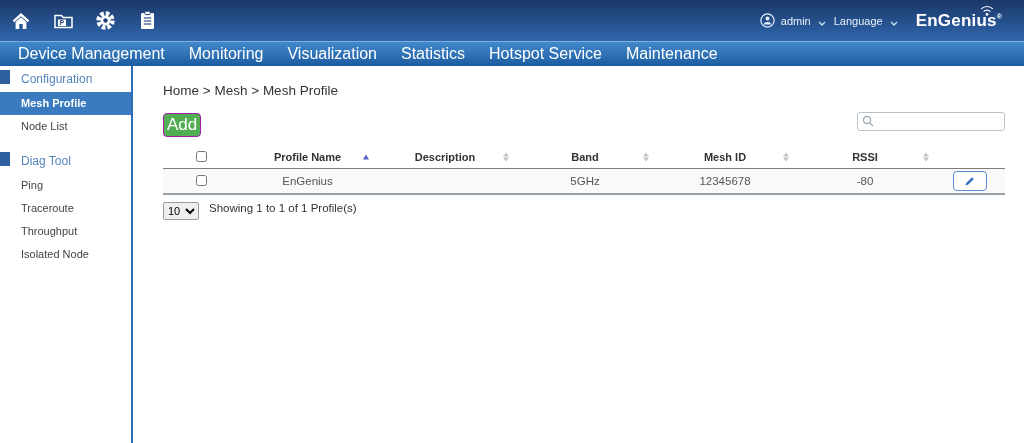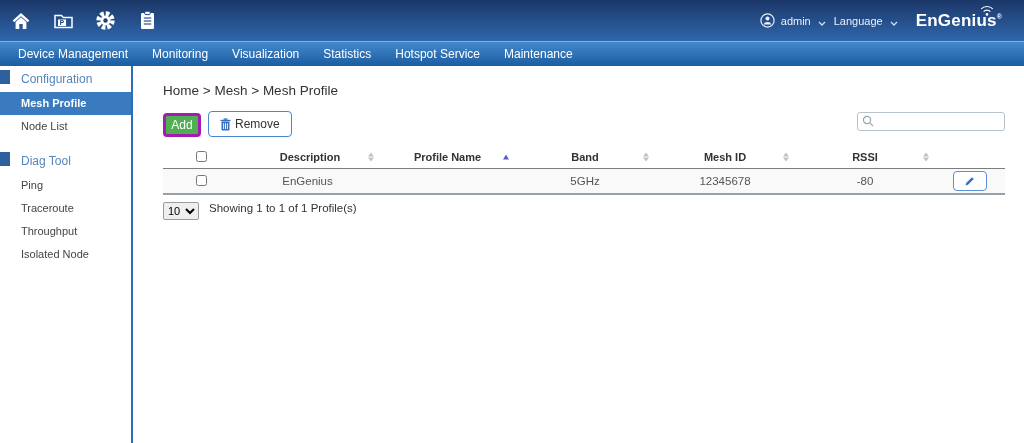--- a/index.html
+++ b/index.html
@@ -13,40 +13,40 @@
   .tool-icon { width:22px; height:22px; display:flex; align-items:center; justify-content:center; cursor:pointer; }
   .topbar-right { display:flex; align-items:center; gap:6px; color:#e8f1fa; font-size:11px; }
   .chev { display:inline-block; margin:2px 2px 0 1px; }
   .brand { position:relative; color:#fff; font-size:17px; font-weight:600; letter-spacing:.2px; margin-left:10px; padding-right:8px; }
   .brand sup { font-size:7px; vertical-align:super; }
   .brand svg.wifi { position:absolute; top:-7px; right:13px; }
 
   
   .navbar { height:25px; background:linear-gradient(#4389ca,#1c5ca2); border-top:1px solid #7fb0dc;
             display:flex; align-items:center; padding-left:18px; }
-  .nav-item { color:#fff; font-size:12px; padding:0 12px; cursor:pointer; white-space:nowrap; }
+  .nav-item { color:#fff; font-size:16px; padding:0 12px; cursor:pointer; white-space:nowrap; }
   .nav-item:first-child { padding-left:0; }
 
   
   .content { display:flex; height:377px; }
   .sidebar { width:133px; border-right:2px solid #2f6db8; padding-top:2px; flex-shrink:0; }
   .section { margin-bottom:12px; }
   .section-title { position:relative; color:#5585bb; font-size:12px; padding:4px 0 6px 21px; }
   .section-marker { position:absolute; left:0; top:2px; width:10px; height:14px; background:#2e5f9e; }
   .side-item { font-size:11px; color:#444; padding:5px 0 5px 21px; height:23px; cursor:pointer; }
   .side-item.active { background:#3a7abf; color:#fff; font-weight:700; }
 
   .main { flex:1; padding-left:30px; }
   .breadcrumb { margin-top:17px; font-size:13.5px; color:#333; }
   .breadcrumb .crumb { cursor:pointer; }
 
   .toolbar { width:842px; margin-top:13px; display:flex; align-items:flex-start; justify-content:space-between; }
   .btn-group { display:flex; gap:7px; }
-  .btn-add { background:#52ae52; color:#fff; border:3px solid #a21caf; border-radius:4px;
-             font-size:12px; width:38px; height:24px; margin-top:2px; cursor:pointer; font-family:inherit; }
+  .btn-add { background:#52ae52; color:#fff; border:1px solid #a21caf; border-radius:4px;
+             font-size:17px; width:38px; height:24px; margin-top:2px; cursor:pointer; font-family:inherit; }
   .btn-remove { background:#fff; color:#333; border:1px solid #4a87d2; border-radius:4px;
                 font-size:12px; height:26px; padding:0 11px; display:flex; align-items:center; gap:4px;
                 cursor:pointer; font-family:inherit; }
   .search-wrap { position:relative; }
   .search-input { width:148px; height:19px; border:1px solid #b6c3cc; border-radius:3px;
                   padding:0 4px 0 22px; font-size:11px; outline:none; }
   .search-wrap svg { position:absolute; left:5px; top:4px; }
 
   
   .table { width:842px; margin-top:9px; }
@@ -179,55 +179,44 @@
       <span class="crumb">Home</span>
       <span>&gt;</span>
       <span class="crumb">Mesh</span>
       <span>&gt;</span>
       <span class="crumb">Mesh Profile</span>
     </div>
 
     <div class="toolbar">
       <div class="btn-group">
         <button class="btn-add">Add</button>
-        <button class="btn-remove">
-          <svg width="11" height="13" viewBox="0 0 11 13">
-            <rect x="1.5" y="3.5" width="8" height="9" rx="0.8" fill="#3a6fc0"></rect>
-            <rect x="0.5" y="1.8" width="10" height="1.4" fill="#3a6fc0"></rect>
-            <rect x="3.6" y="0.4" width="3.8" height="1.4" fill="#3a6fc0"></rect>
-            <line x1="3.6" y1="5.2" x2="3.6" y2="11" stroke="#fff" stroke-width="0.9"></line>
-            <line x1="5.5" y1="5.2" x2="5.5" y2="11" stroke="#fff" stroke-width="0.9"></line>
-            <line x1="7.4" y1="5.2" x2="7.4" y2="11" stroke="#fff" stroke-width="0.9"></line>
-          </svg>
-          <span>Remove</span>
-        </button>
       </div>
       <div class="search-wrap">
         <svg width="12" height="12" viewBox="0 0 12 12">
           <circle cx="5" cy="5" r="3.6" fill="none" stroke="#9aa7b0" stroke-width="1.2"></circle>
           <line x1="7.8" y1="7.8" x2="11" y2="11" stroke="#9aa7b0" stroke-width="1.2"></line>
         </svg>
         <input class="search-input" type="text" placeholder="" style="">
       </div>
     </div>
 
     <div class="table">
       <div class="thead">
         <div class="c0"><input type="checkbox" style=""></div>
+        <div class="th c1">
+          <span>Profile Name</span>
+          <span class="sort">
+              <span class="tri-up"></span>
+            </span>
+        </div>
         <div class="th c2">
           <span>Description</span>
           <span class="sort">
               <span class="tri-up g"></span>
               <span class="tri-dn g"></span>
-            </span>
-        </div>
-        <div class="th c1">
-          <span>Profile Name</span>
-          <span class="sort">
-              <span class="tri-up"></span>
             </span>
         </div>
         <div class="th c3">
           <span>Band</span>
           <span class="sort">
               <span class="tri-up g"></span>
               <span class="tri-dn g"></span>
             </span>
         </div>
         <div class="th c4">

